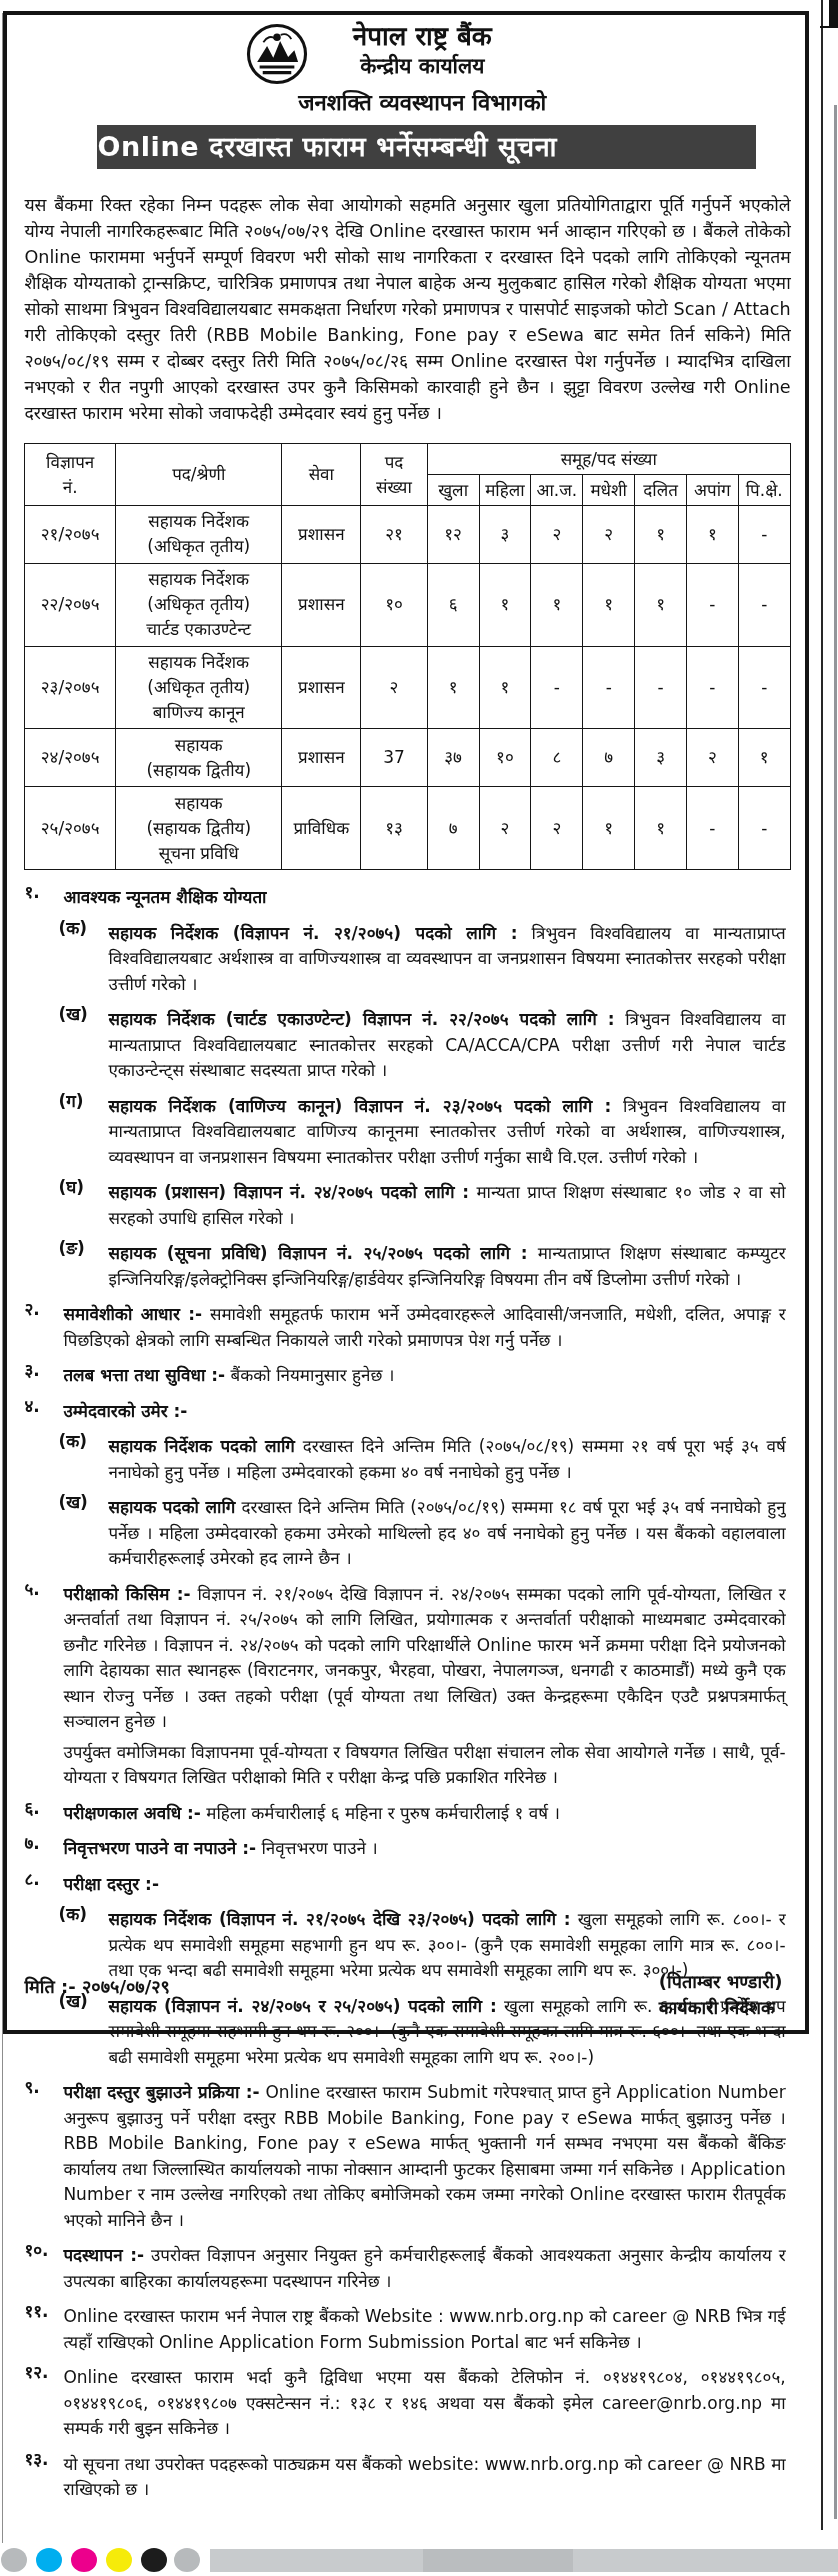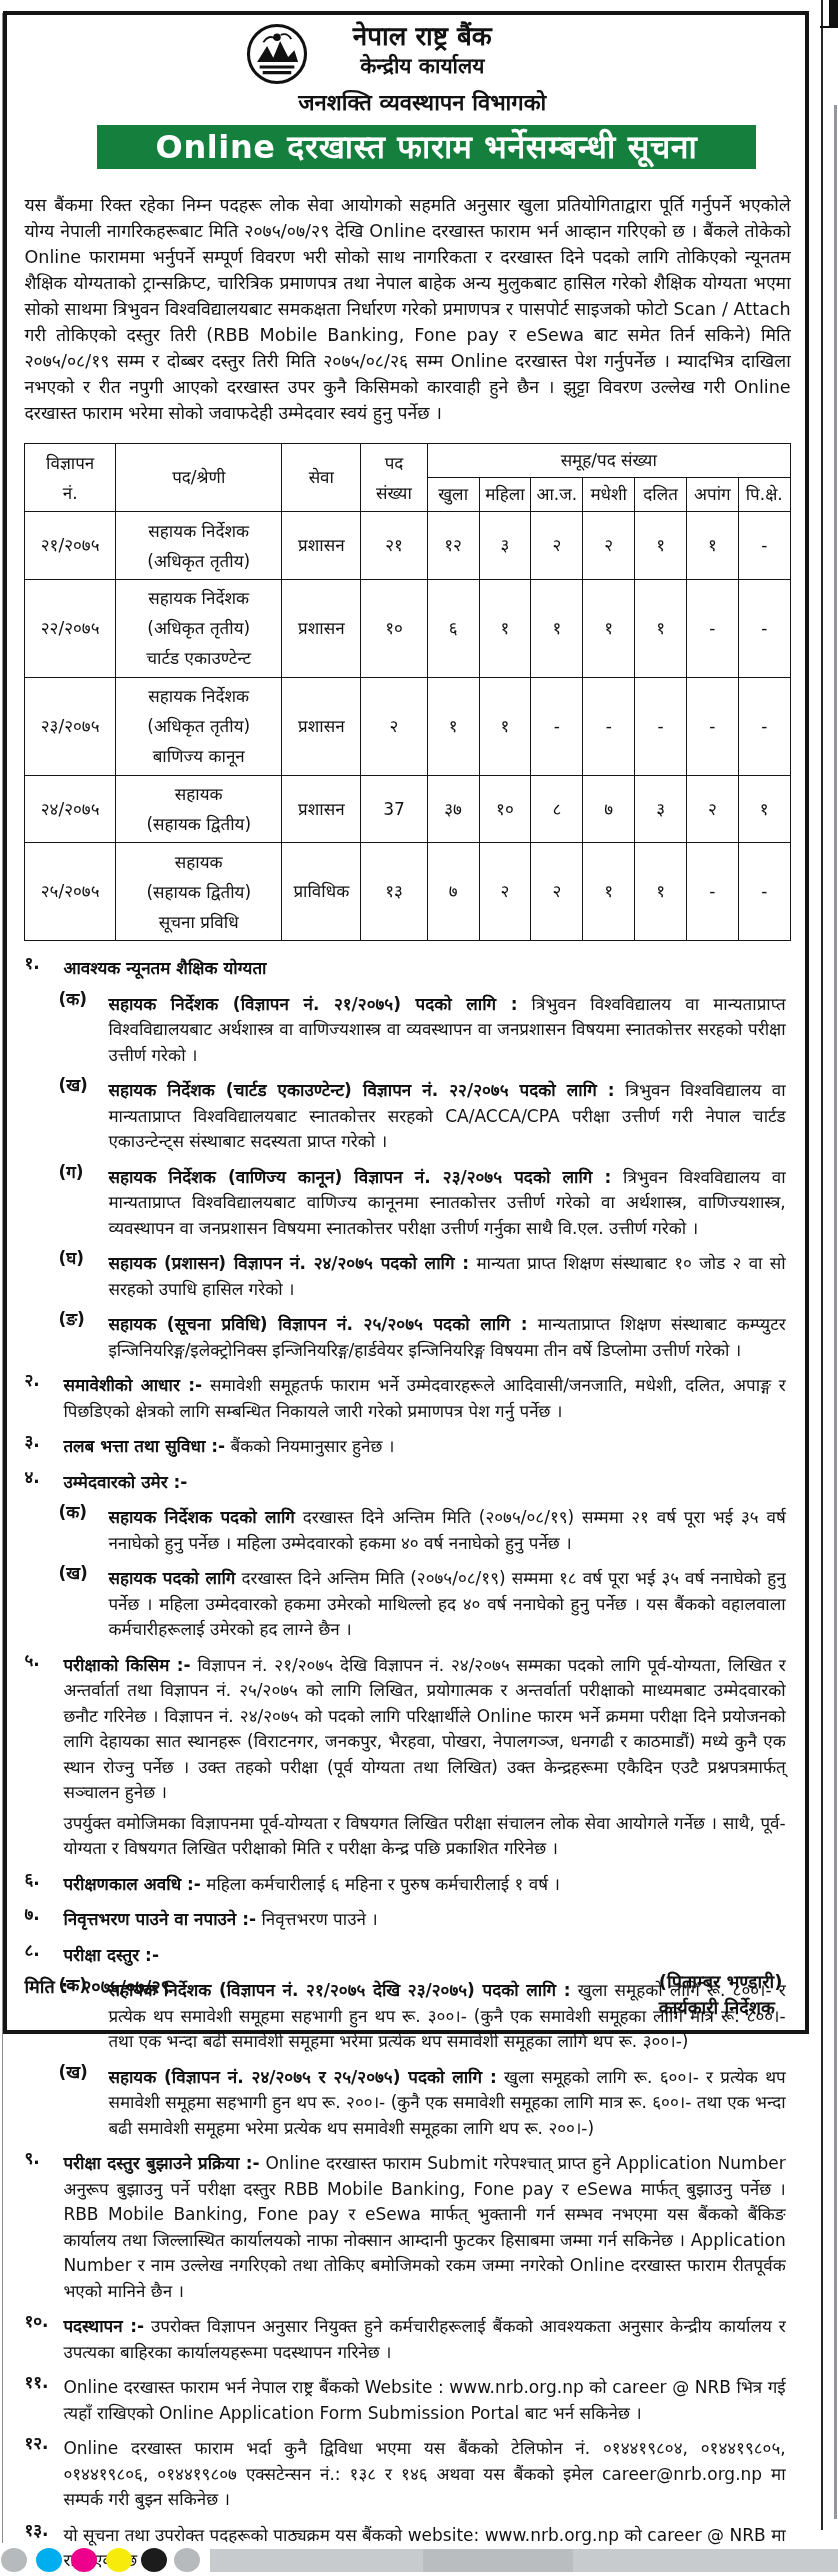--- a/index.html
+++ b/index.html
@@ -17,29 +17,29 @@
   .notice{position:absolute;left:3.4px;top:11.3px;width:806px;height:2023px;
           border:4.5px solid #141414;box-sizing:border-box;padding:6.8px 14.7px 0 17px;}
 
   .masthead{position:relative;height:96px;}
   .seal{position:absolute;left:222px;top:1.1px;width:62px;height:62px;}
   .m-text{text-align:center;padding-left:29.5px;}
   .m-bank{font-size:26px;font-weight:700;line-height:29.5px;}
   .m-office{font-size:21px;font-weight:700;line-height:24px;margin-top:2.3px;}
   .m-dept{font-size:22px;font-weight:700;line-height:25px;margin-top:12.5px;}
 
-  .title-bar{margin:6.8px 35px 0 73px;height:44px;background:#15803d;color:#fff;
-             text-align:center;font-size:32px;font-weight:700;line-height:44px;letter-spacing:0.6px;}
+  .title-bar{margin:6.8px 35px 0 73px;height:44px;background:#404040;color:#fff;
+             text-align:left;font-size:27px;font-weight:700;line-height:44px;letter-spacing:0.6px;}
 
   .intro{margin-top:23px;font-size:17.6px;line-height:26px;text-align:justify;}
 
   table.vac{width:100%;border-collapse:collapse;margin-top:8px;}
   table.vac th,table.vac td{border:1.4px solid #161616;text-align:center;vertical-align:middle;
         font-size:17px;font-weight:400;padding:3.4px 2.3px;}
-  table.vac .pre{white-space:pre-line;line-height:30px;margin-top:48px;}
+  table.vac .pre{white-space:pre-line;line-height:25px;margin-top:48px;}
   table.vac thead th{line-height:23px;}
   table.vac td{line-height:27px;}
   .thick-top td{border-top-width:2.3px;}
 
   .sections{margin-top:10.2px;font-size:17px;line-height:25.5px;text-align:justify;}
   .sec{display:flex;}
   .sec-num{flex:0 0 34px;font-weight:700;}
   .sec-body{flex:1;}
   .sub{display:flex;}
   .sub-label{flex:0 0 45px;font-weight:700;}

